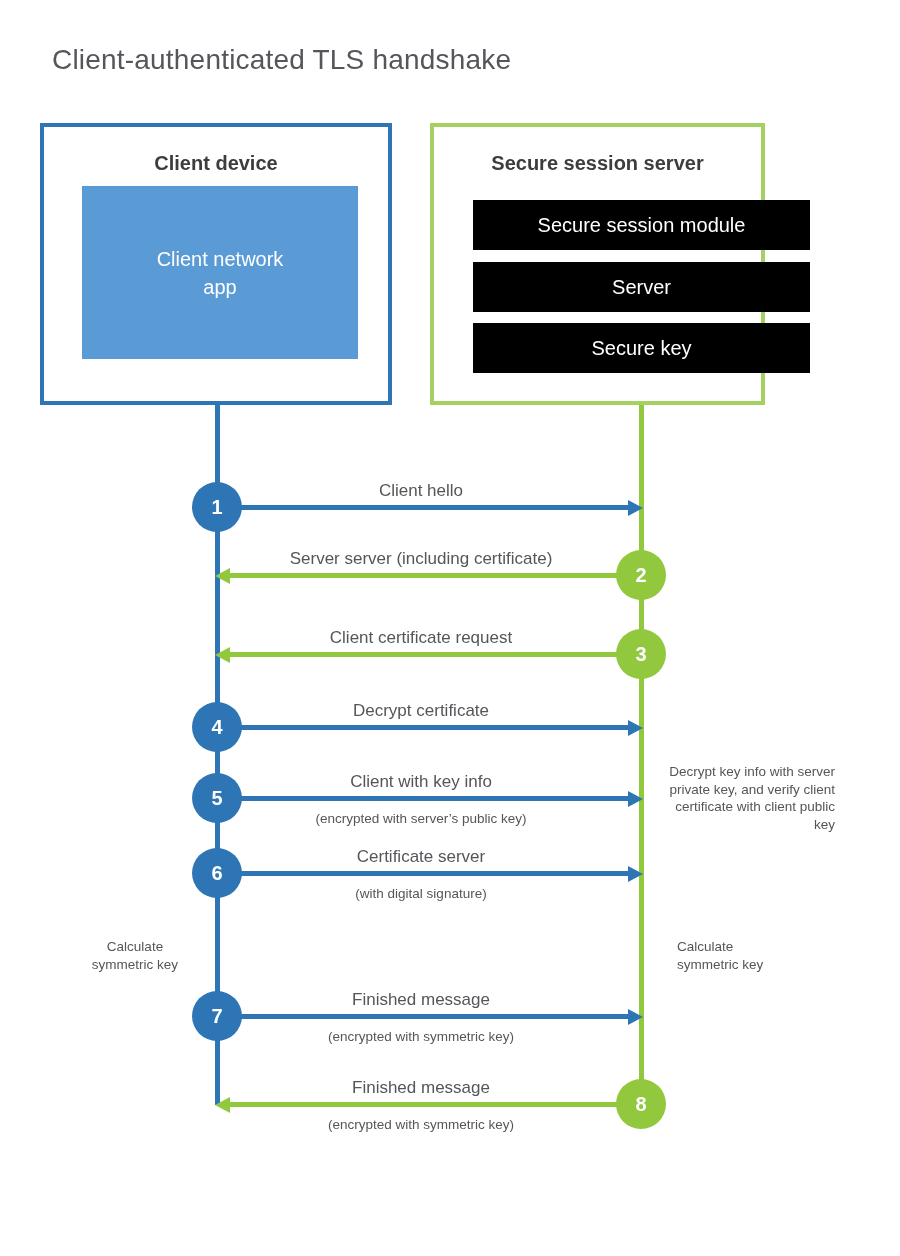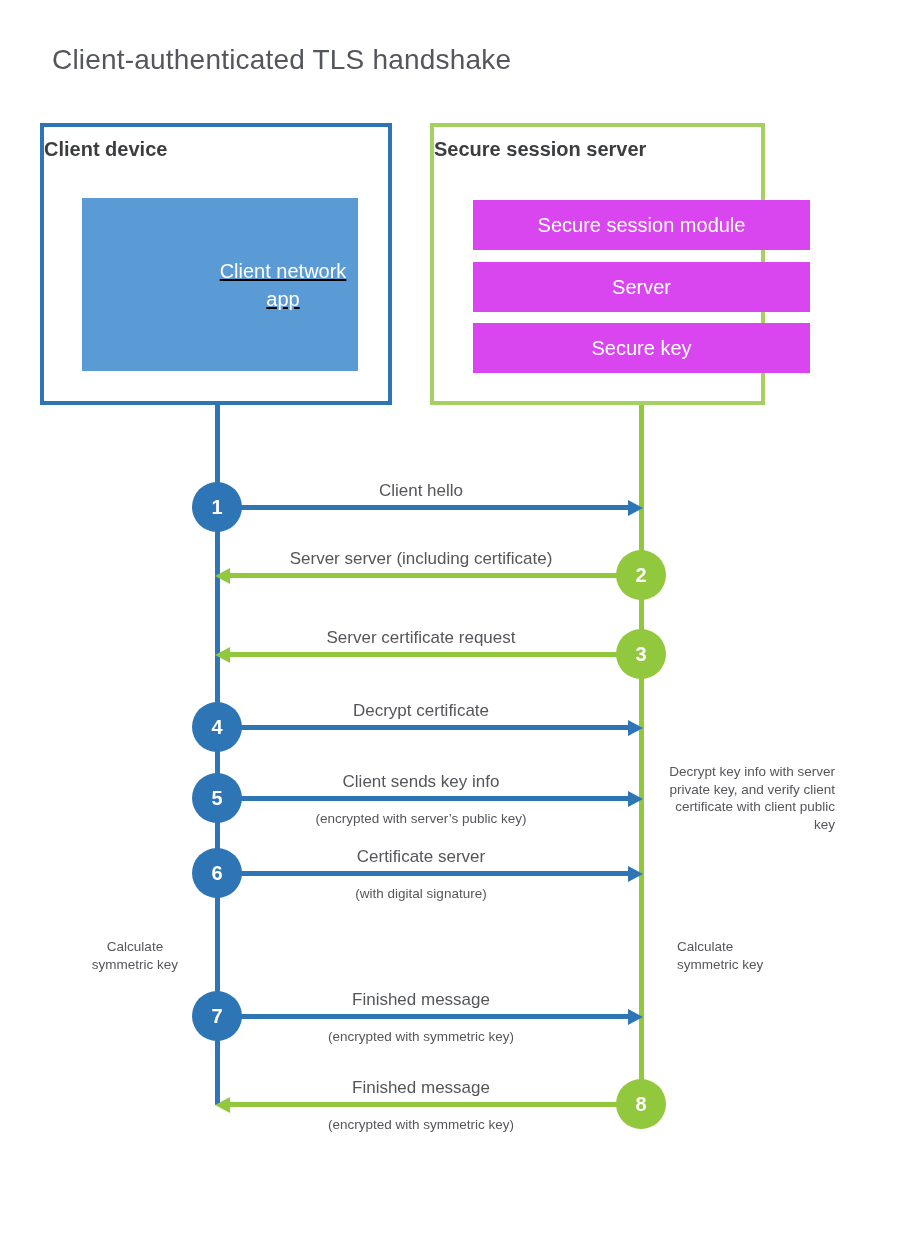--- a/index.html
+++ b/index.html
@@ -9,29 +9,29 @@
   }
   .page-title{
     position:absolute;left:36px;top:28px;margin:16px;
     font-size:28px;font-weight:300;color:#54565b;letter-spacing:.2px;
   }
   
   .actor-box{position:absolute;top:123px;height:282px;background:#ffffff;box-sizing:border-box;}
   .client-box{left:40px;width:352px;border:4px solid #2E75B6;}
   .server-box{left:430px;width:335px;border:4px solid #A5D162;}
   .box-title{
-    margin-top:11px;font-size:20px;font-weight:bold;color:#3c3d3f;
+    margin-top:25px;text-align:center;font-size:20px;font-weight:bold;color:#3c3d3f;
   }
   .app-box{
-    position:absolute;left:38px;top:71px;width:276px;height:173px;background:#5B9BD5;
-    display:flex;align-items:center;justify-content:flex-end;text-decoration:underline;
+    position:absolute;left:38px;top:59px;width:276px;height:173px;background:#5B9BD5;
+    display:flex;align-items:center;justify-content:center;
   }
   .app-box span{display:block;width:150px;text-align:center;font-size:20px;line-height:28px;color:#ffffff;}
   .server-bar{
-    position:absolute;left:39px;width:337px;height:50px;background:#d946ef;
+    position:absolute;left:39px;width:337px;height:50px;background:#000000;
     text-align:center;line-height:50px;font-size:20px;color:#ffffff;
   }
   .bar-0{top:73px;} .bar-1{top:135px;} .bar-2{top:196px;}
   
   .vline{position:absolute;width:5px;}
   .vline.blue{left:215px;top:405px;height:700px;background:#2E75B6;}
   .vline.green{left:639px;top:405px;height:700px;background:#92C83D;}
   
   .arrow{position:absolute;left:217px;width:424px;height:5px;}
   .arrow.blue{color:#2E75B6;} .arrow.green{color:#92C83D;}
@@ -92,33 +92,33 @@
 
   <div class="arrow green to-left" style="top:573px">
     <div class="shaft"></div>
     <div class="head"></div>
     <div class="msg-label">Server server (including certificate)</div>
   </div>
 
   <div class="arrow green to-left" style="top:652px">
     <div class="shaft"></div>
     <div class="head"></div>
-    <div class="msg-label">Server certificate request</div>
+    <div class="msg-label">Client certificate request</div>
   </div>
 
   <div class="arrow blue to-right" style="top:725px">
     <div class="shaft"></div>
     <div class="head"></div>
     <div class="msg-label">Decrypt certificate</div>
   </div>
 
   <div class="arrow blue to-right" style="top:796px">
     <div class="shaft"></div>
     <div class="head"></div>
-    <div class="msg-label">Client sends key info</div>
+    <div class="msg-label">Client with key info</div>
     <div class="msg-sub">(encrypted with server’s public key)</div>
   </div>
 
   <div class="arrow blue to-right" style="top:871px">
     <div class="shaft"></div>
     <div class="head"></div>
     <div class="msg-label">Certificate server</div>
     <div class="msg-sub">(with digital signature)</div>
   </div>
 

